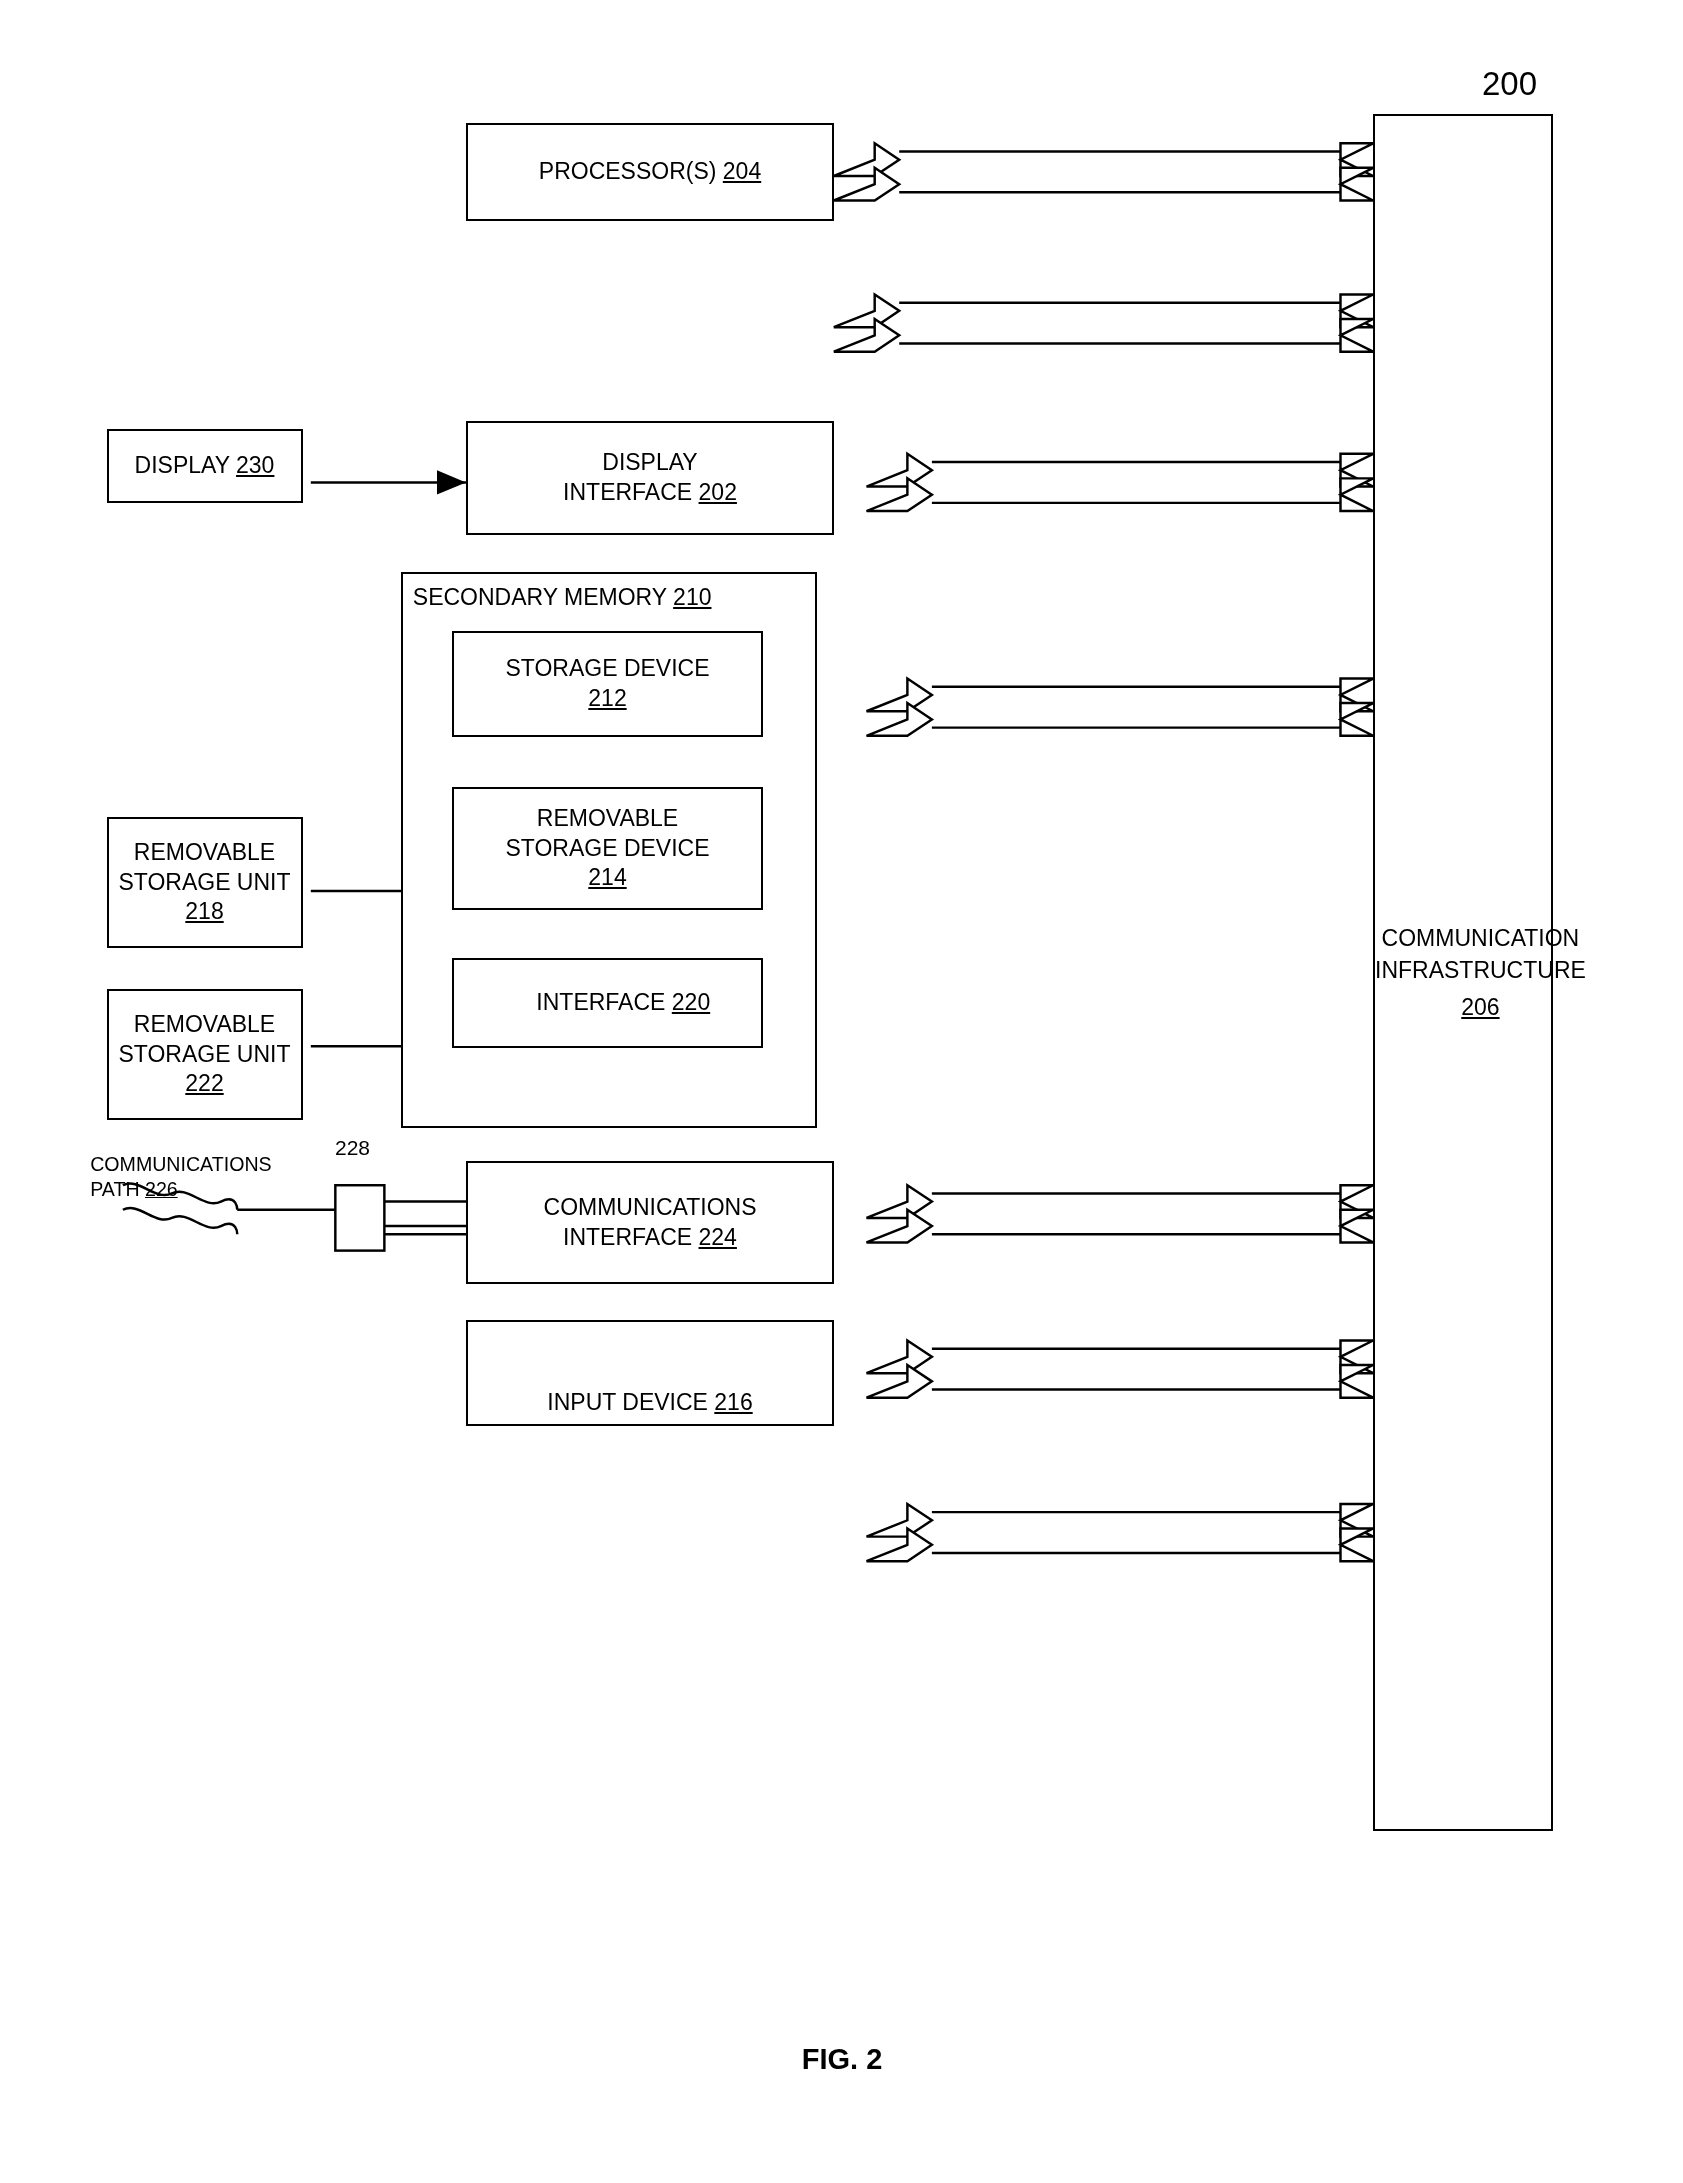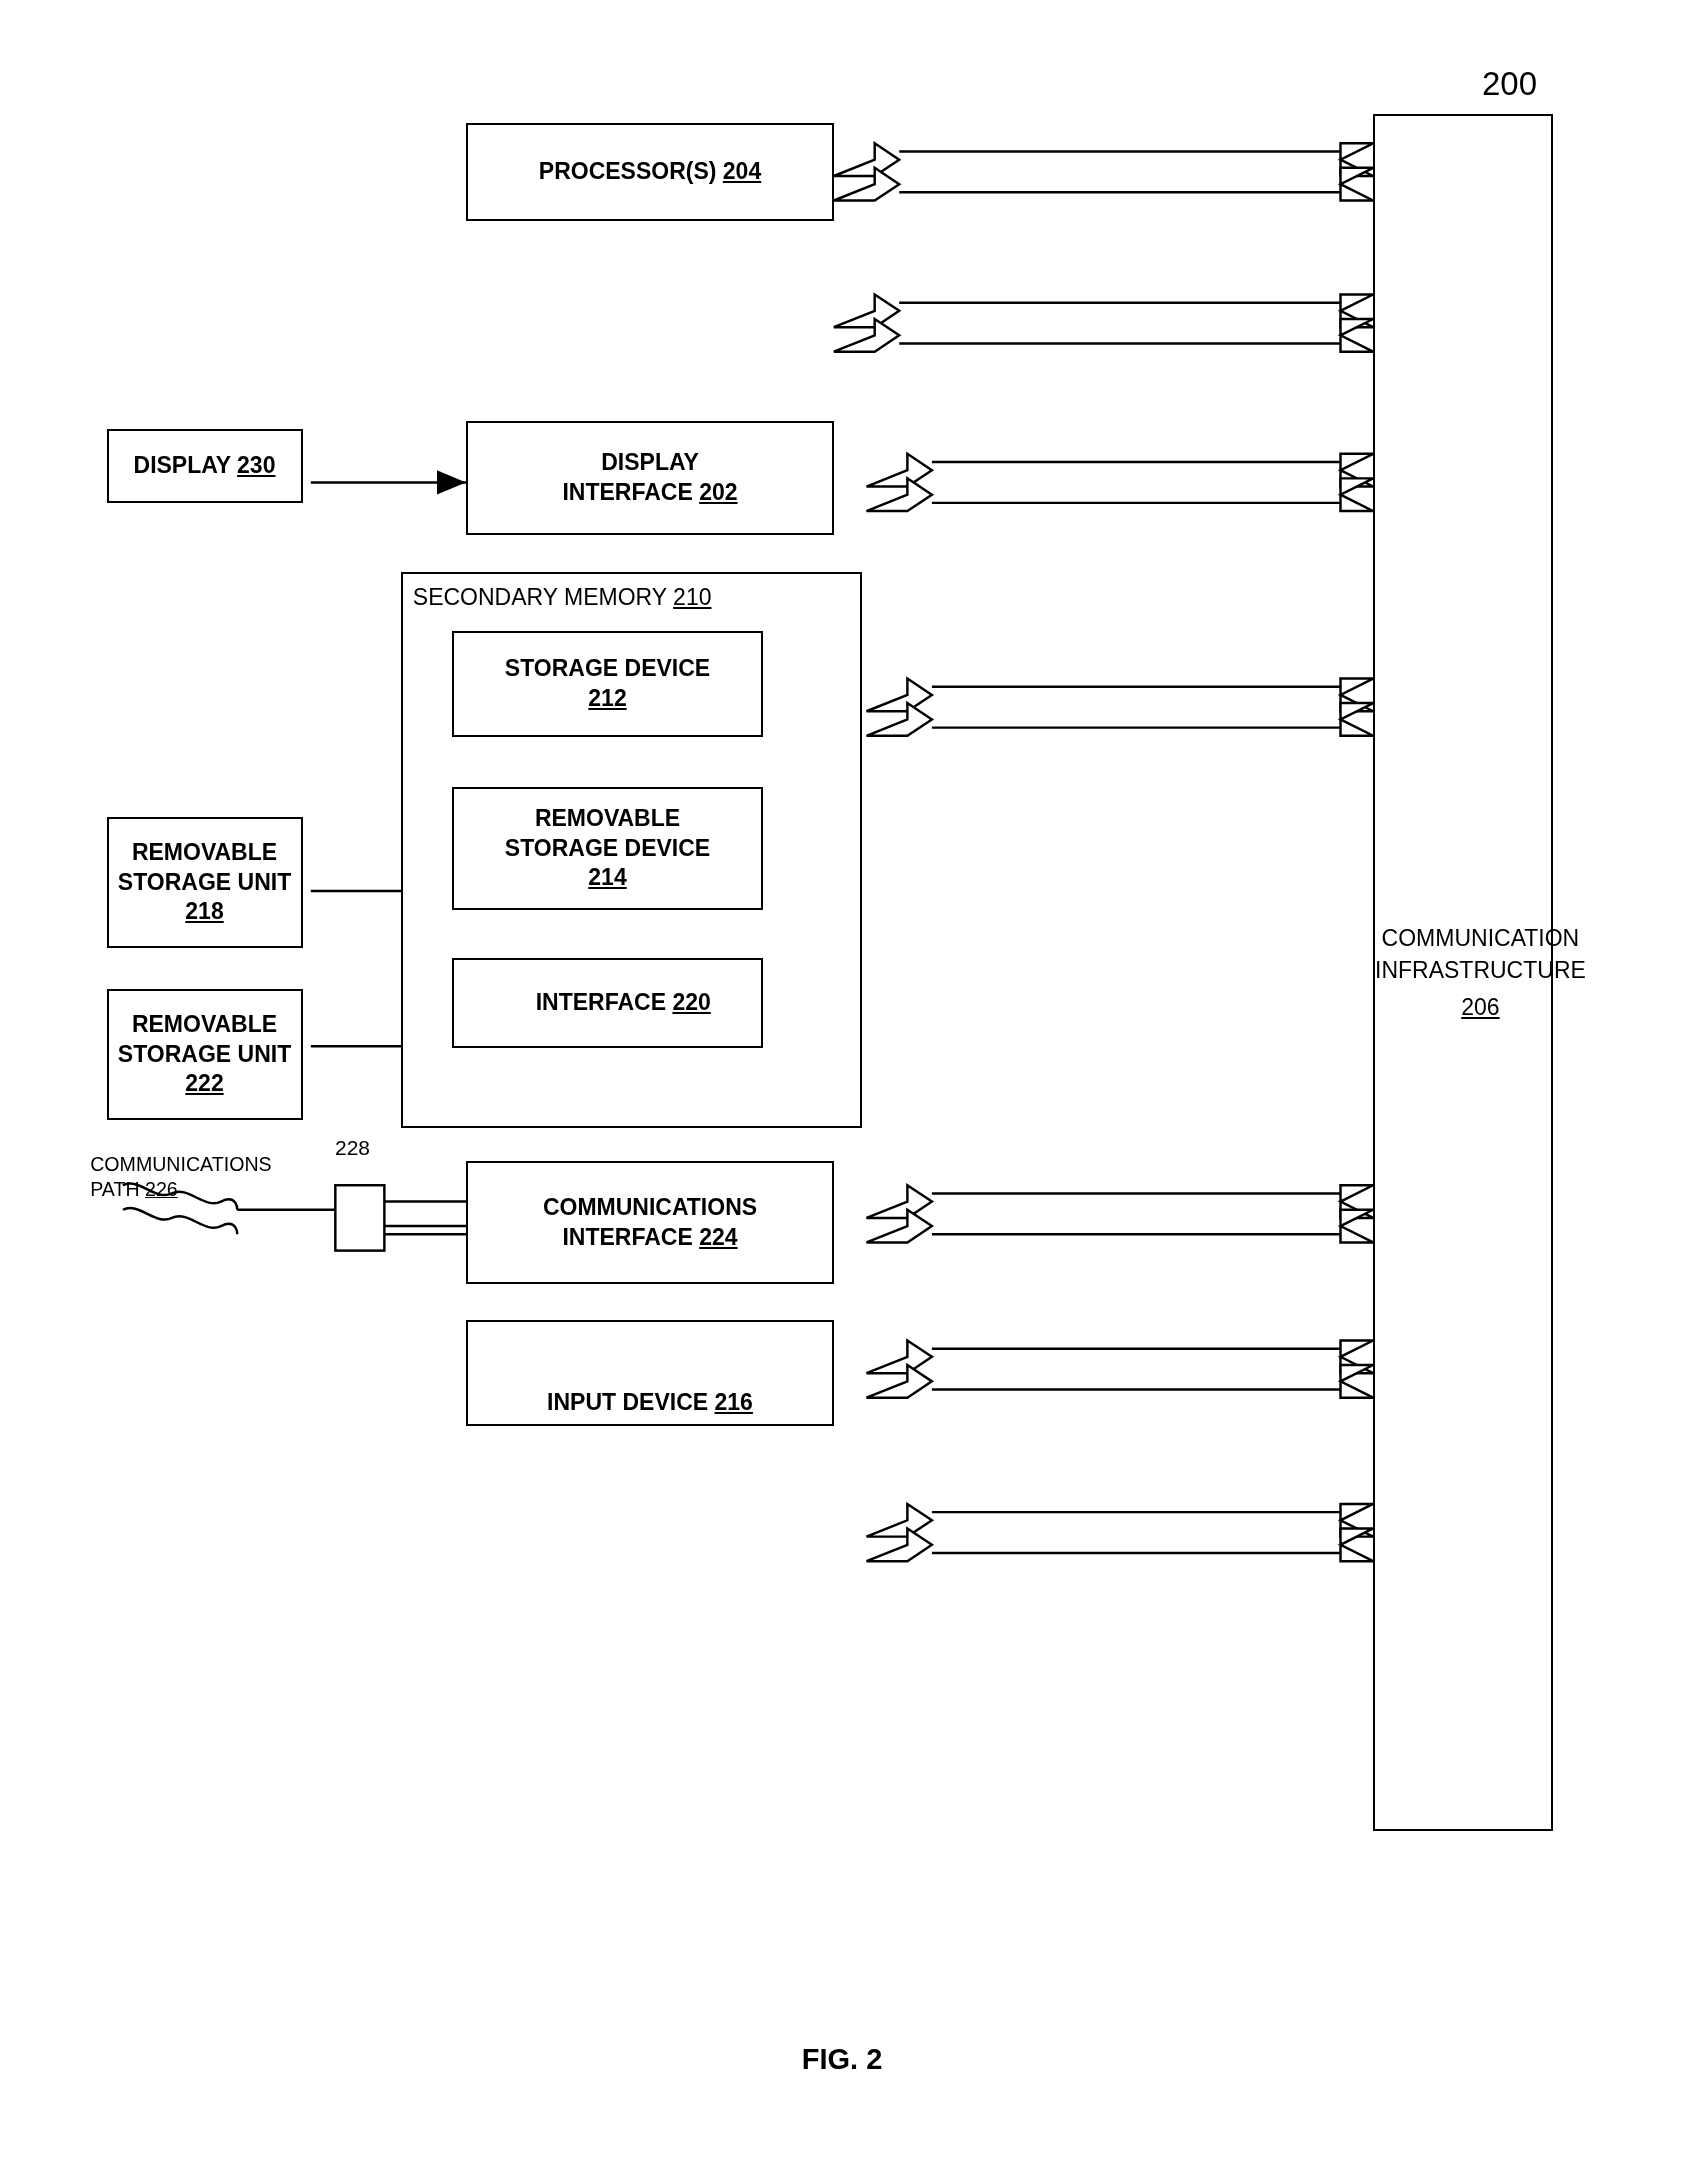--- a/index.html
+++ b/index.html
@@ -42,21 +42,21 @@
     .box {
       position: absolute;
       border: 2.5px solid #000;
       background: #fff;
       display: flex;
       align-items: center;
       justify-content: center;
       text-align: center;
       font-size: 23px;
       font-family: Arial, sans-serif;
-      font-weight: bold;
+      font-weight: normal;
       line-height: 1.3;
       padding: 6.5px;
     }
 
     .box .ref {
       text-decoration: underline;
     }
 
     
     .comm-infra {
@@ -211,21 +211,21 @@
 
 
   <div class="box" style="left:24.5px; top:380px; width:196px; height:74px;">
     <span>DISPLAY <span class="ref">230</span></span>
   </div>
 
   <div class="box" style="left:384px; top:372px; width:368px; height:114px;">
     <span>DISPLAY<br>INTERFACE <span class="ref">202</span></span>
   </div>
 
-  <div class="secondary-memory-container" style="position:absolute; left:319px; top:523px; width:461px; height:556px;">
+  <div class="secondary-memory-container" style="position:absolute; left:319px; top:523px; width:416px; height:556px;">
 
     <div style="position:absolute; top:9.8px; left:9.8px; font-size:23px; font-family:Arial,sans-serif;">
       SECONDARY MEMORY <span style="text-decoration:underline;">210</span>
     </div>
 
     <div class="box" style="left:49px; top:57px; width:311px; height:106px; position:absolute;">
       <span>STORAGE DEVICE<br><span class="ref">212</span></span>
     </div>
 
     <div class="box" style="left:49px; top:213px; width:311px; height:123px; position:absolute;">

